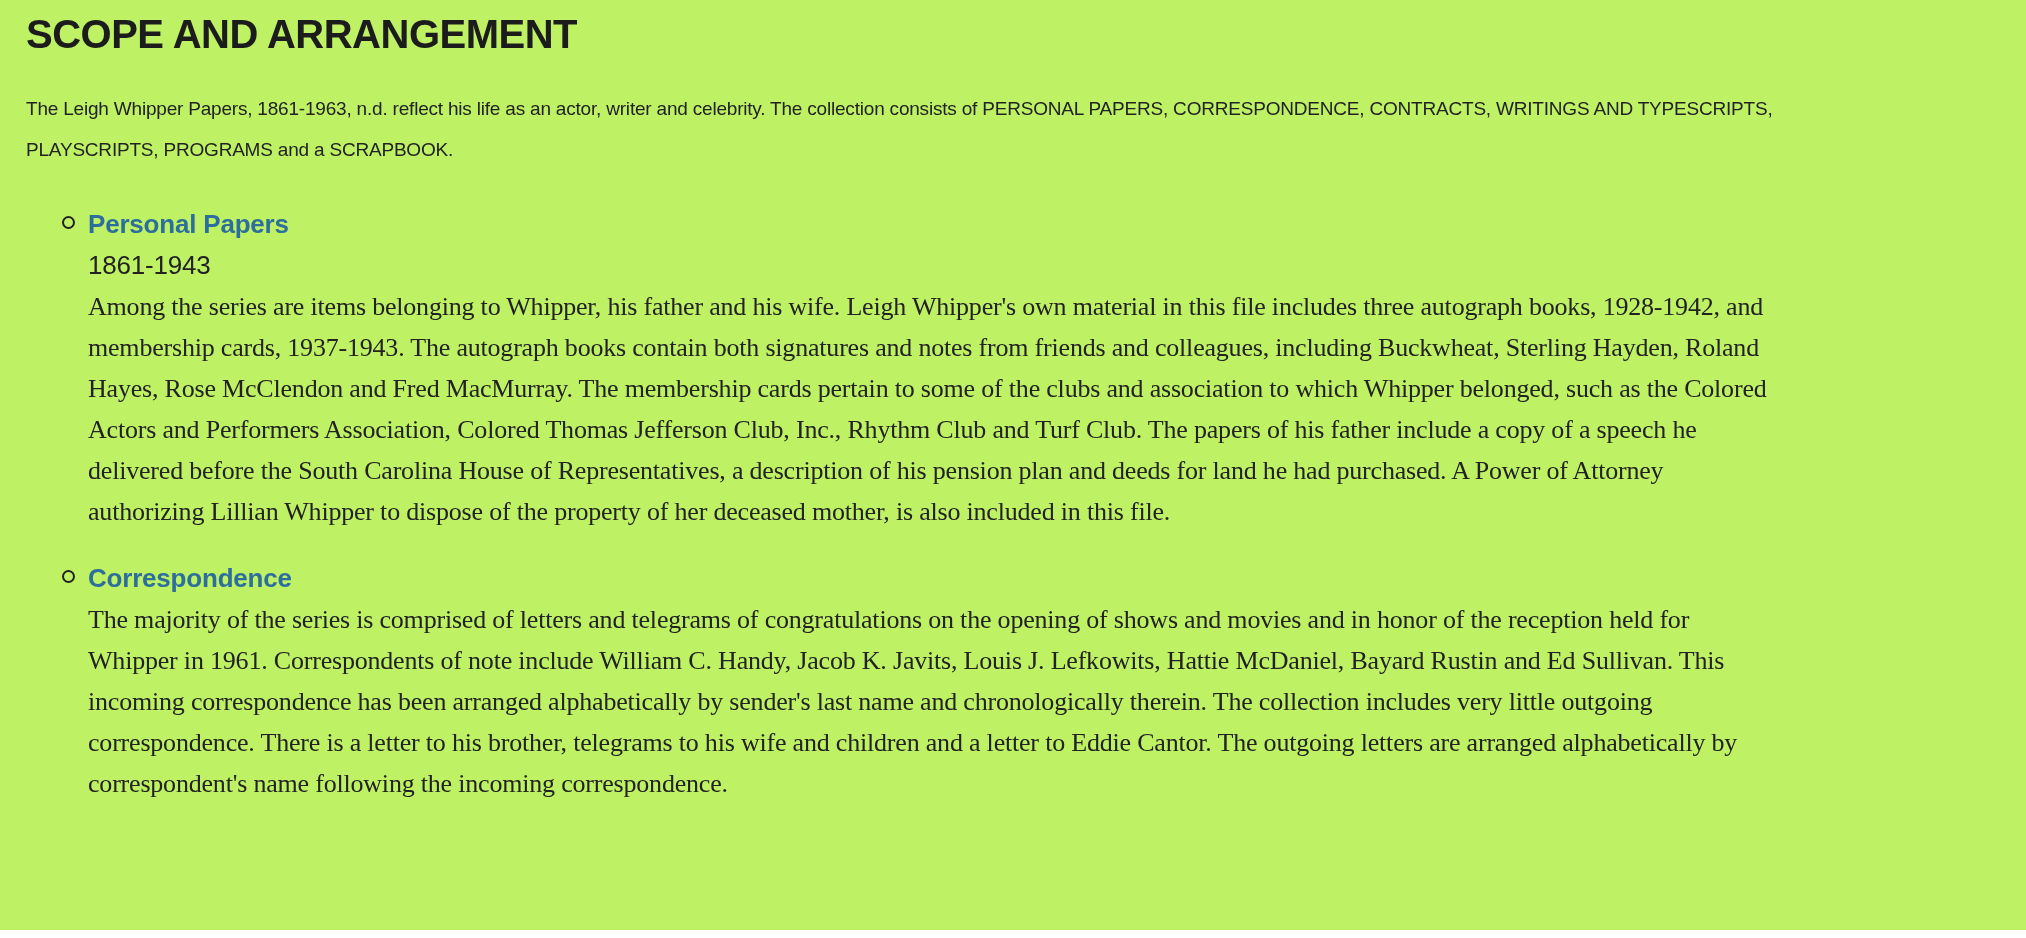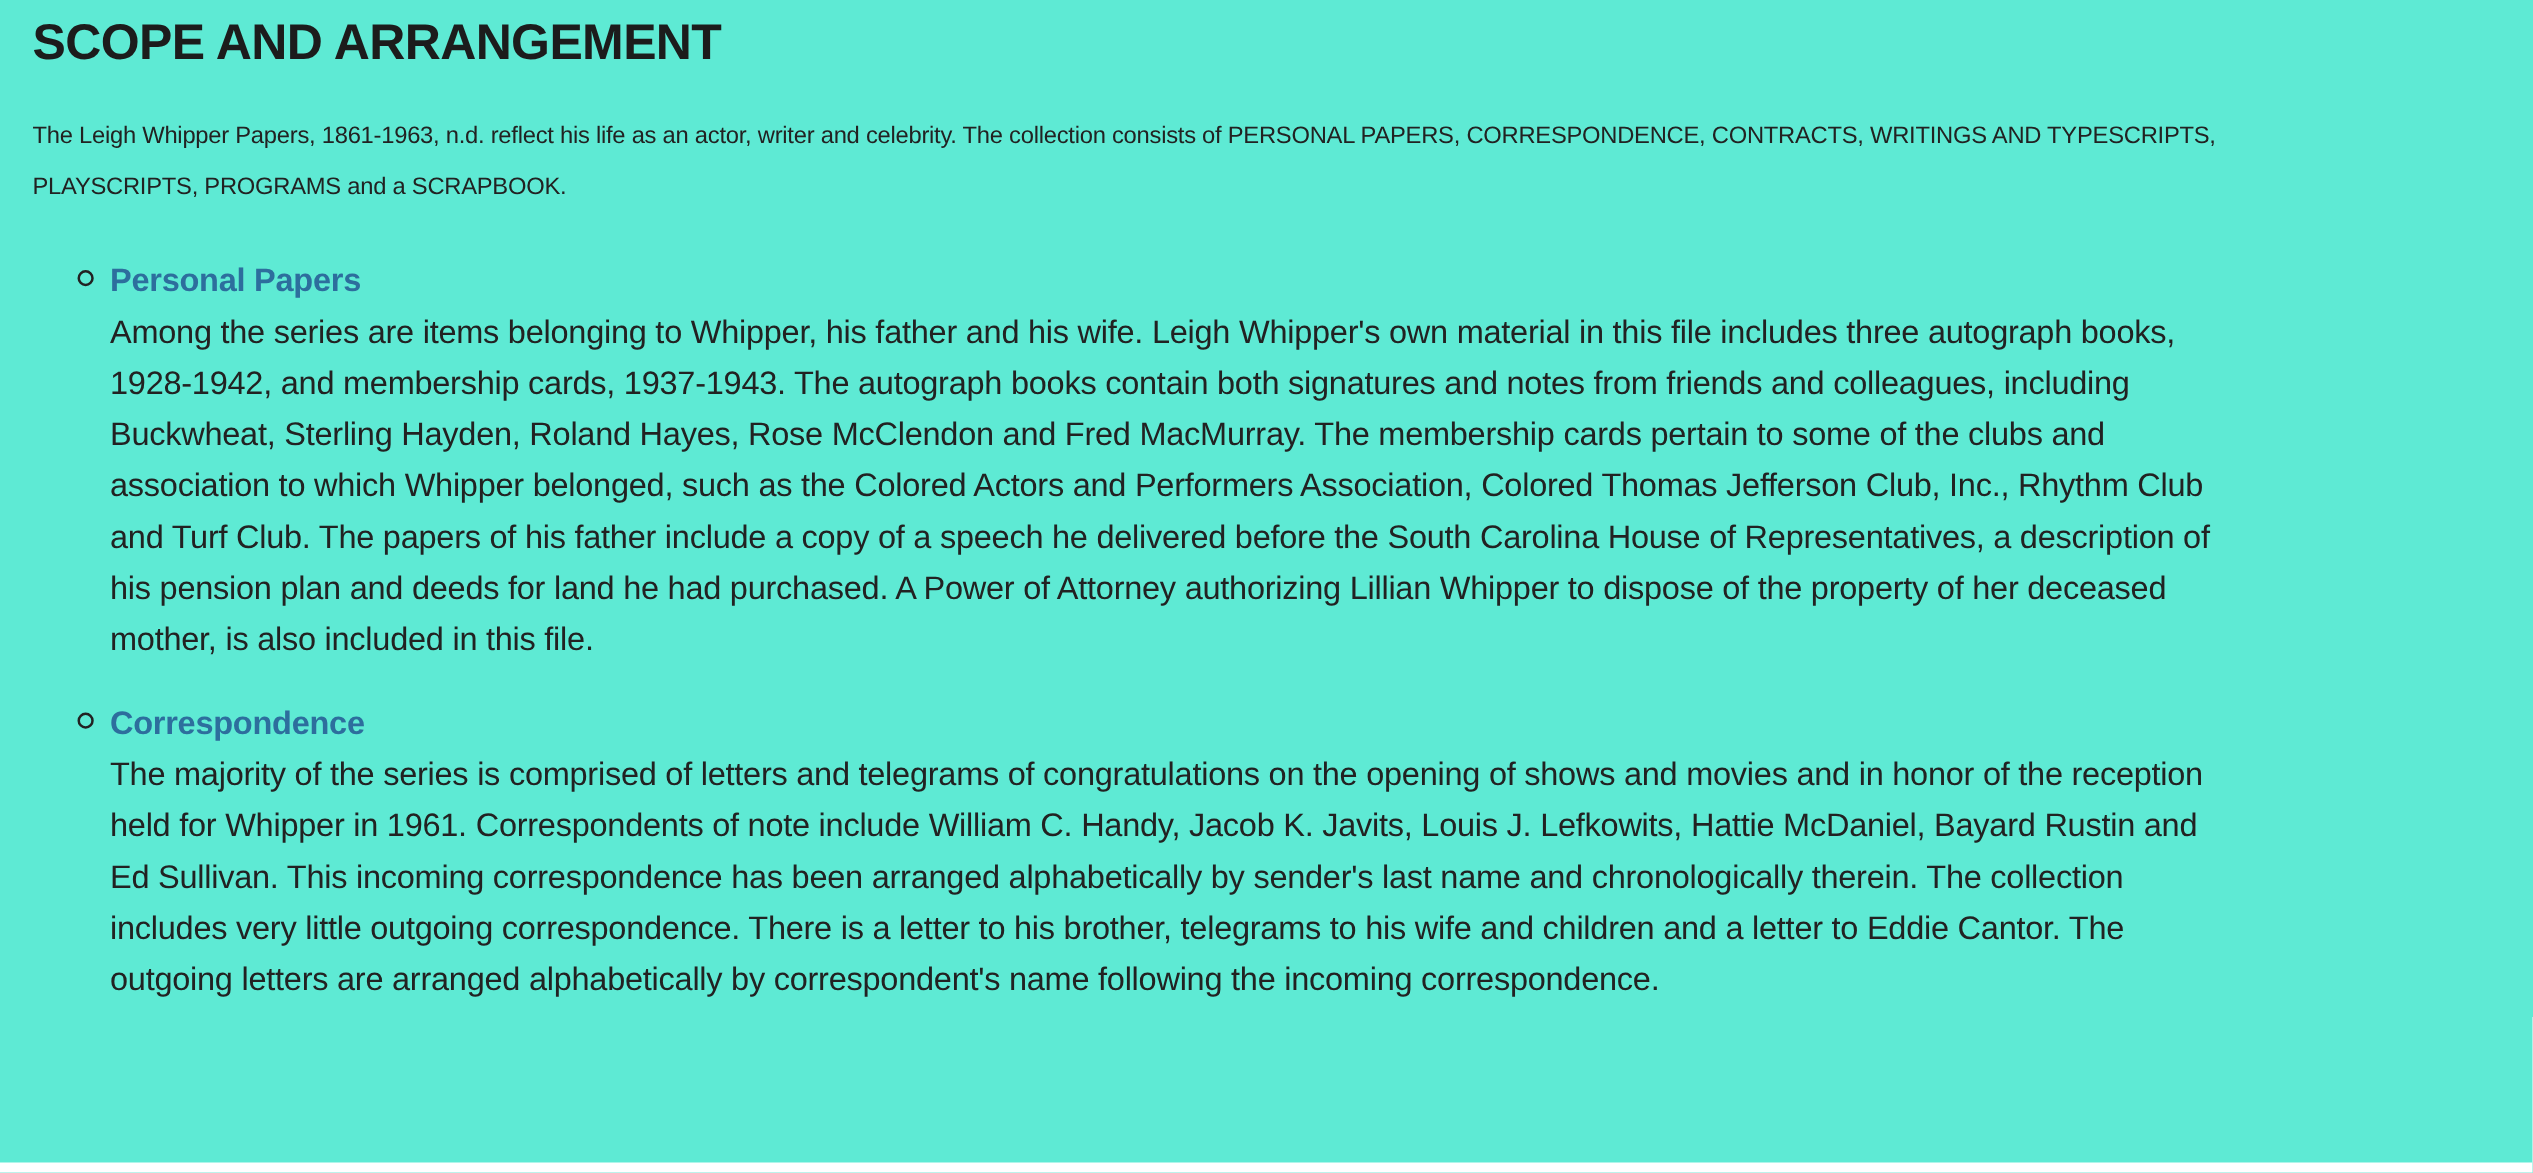--- a/index.html
+++ b/index.html
@@ -5,21 +5,21 @@
   html, body {
     margin: 0;
     padding: 0;
     background: #f7f7f7;
     font-family: "Liberation Sans", "DejaVu Sans", sans-serif;
   }
   .page {
     position: relative;
     width: 2026px;
     height: 938px;
-    background: #5eead4;
+    background: #bef264;
     overflow: hidden;
     box-sizing: border-box;
     padding: 12px 0 0 26px;
     color: #222222;
   }
   .content {
     width: 1748px;
   }
   h3.section-heading {
     margin: 0 0 32px 0;
@@ -64,20 +64,21 @@
   a.series-link {
     font-weight: bold;
     text-decoration: none;
     cursor: pointer;
   }
   .series-date {
     color: #222222;
   }
   .series-description {
     color: #222222;
+    font-family: Liberation Serif, serif;
   }
   .next-section-edge {
     position: absolute;
     left: 0;
     bottom: 0;
     width: 100%;
     height: 8px;
     background: #ffffff;
   }
 </style>
@@ -90,20 +91,21 @@
     <h3 class="section-heading">SCOPE AND ARRANGEMENT</h3>
 
     <p class="intro">The Leigh Whipper Papers, 1861-1963, n.d. reflect his life as an actor, writer and celebrity. The collection consists of PERSONAL PAPERS, CORRESPONDENCE, CONTRACTS, WRITINGS AND TYPESCRIPTS, PLAYSCRIPTS, PROGRAMS and a SCRAPBOOK.</p>
 
 
     <ul class="series-list">
 
       <li>
         <span class="bullet"></span>
         <a class="series-link" href="#" style="color: rgb(45, 110, 157); text-align: right;">Personal Papers</a>
+        <div class="series-date">1861-1943</div>
         <div class="series-description">Among the series are items belonging to Whipper, his father and his wife. Leigh Whipper's own material in this file includes three autograph books, 1928-1942, and membership cards, 1937-1943. The autograph books contain both signatures and notes from friends and colleagues, including Buckwheat, Sterling Hayden, Roland Hayes, Rose McClendon and Fred MacMurray. The membership cards pertain to some of the clubs and association to which Whipper belonged, such as the Colored Actors and Performers Association, Colored Thomas Jefferson Club, Inc., Rhythm Club and Turf Club. The papers of his father include a copy of a speech he delivered before the South Carolina House of Representatives, a description of his pension plan and deeds for land he had purchased. A Power of Attorney authorizing Lillian Whipper to dispose of the property of her deceased mother, is also included in this file.</div>
       </li>
 
       <li>
         <span class="bullet"></span>
         <a class="series-link" href="#" style="color: rgb(45, 110, 157);">Correspondence</a>
         <div class="series-description">The majority of the series is comprised of letters and telegrams of congratulations on the opening of shows and movies and in honor of the reception held for Whipper in 1961. Correspondents of note include William C. Handy, Jacob K. Javits, Louis J. Lefkowits, Hattie McDaniel, Bayard Rustin and Ed Sullivan. This incoming correspondence has been arranged alphabetically by sender's last name and chronologically therein. The collection includes very little outgoing correspondence. There is a letter to his brother, telegrams to his wife and children and a letter to Eddie Cantor. The outgoing letters are arranged alphabetically by correspondent's name following the incoming correspondence.</div>
       </li>
 
     </ul>

